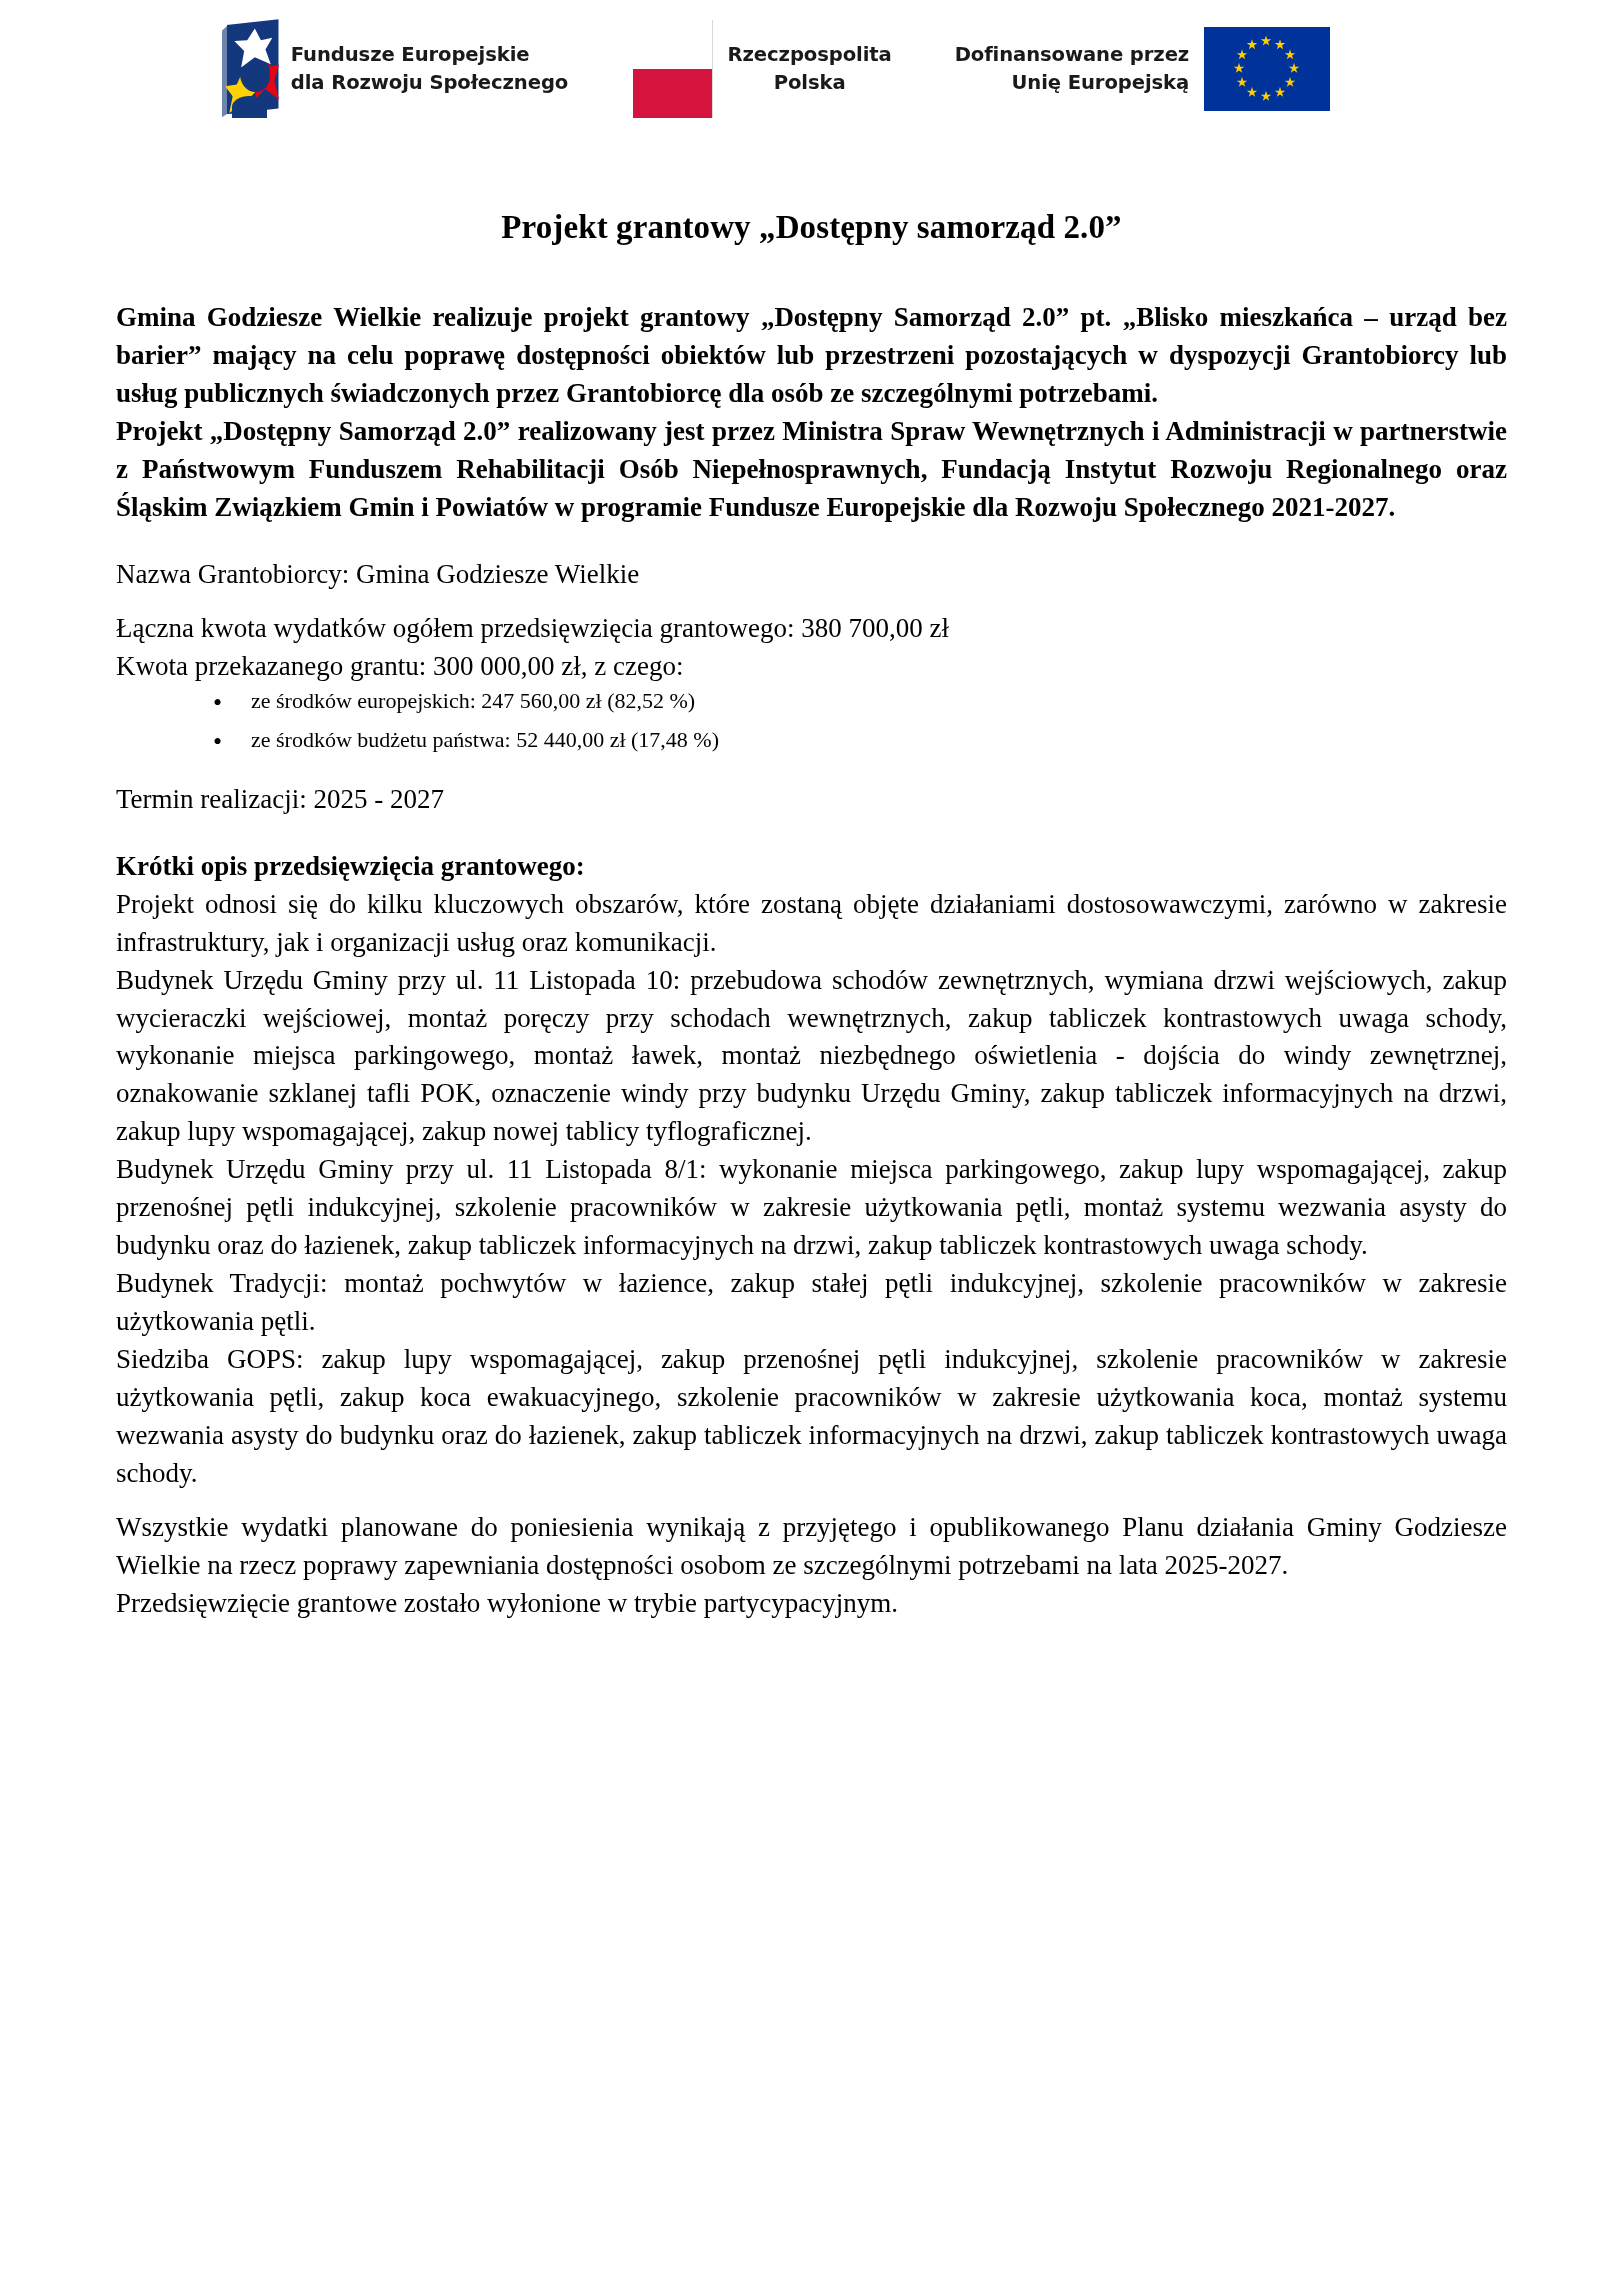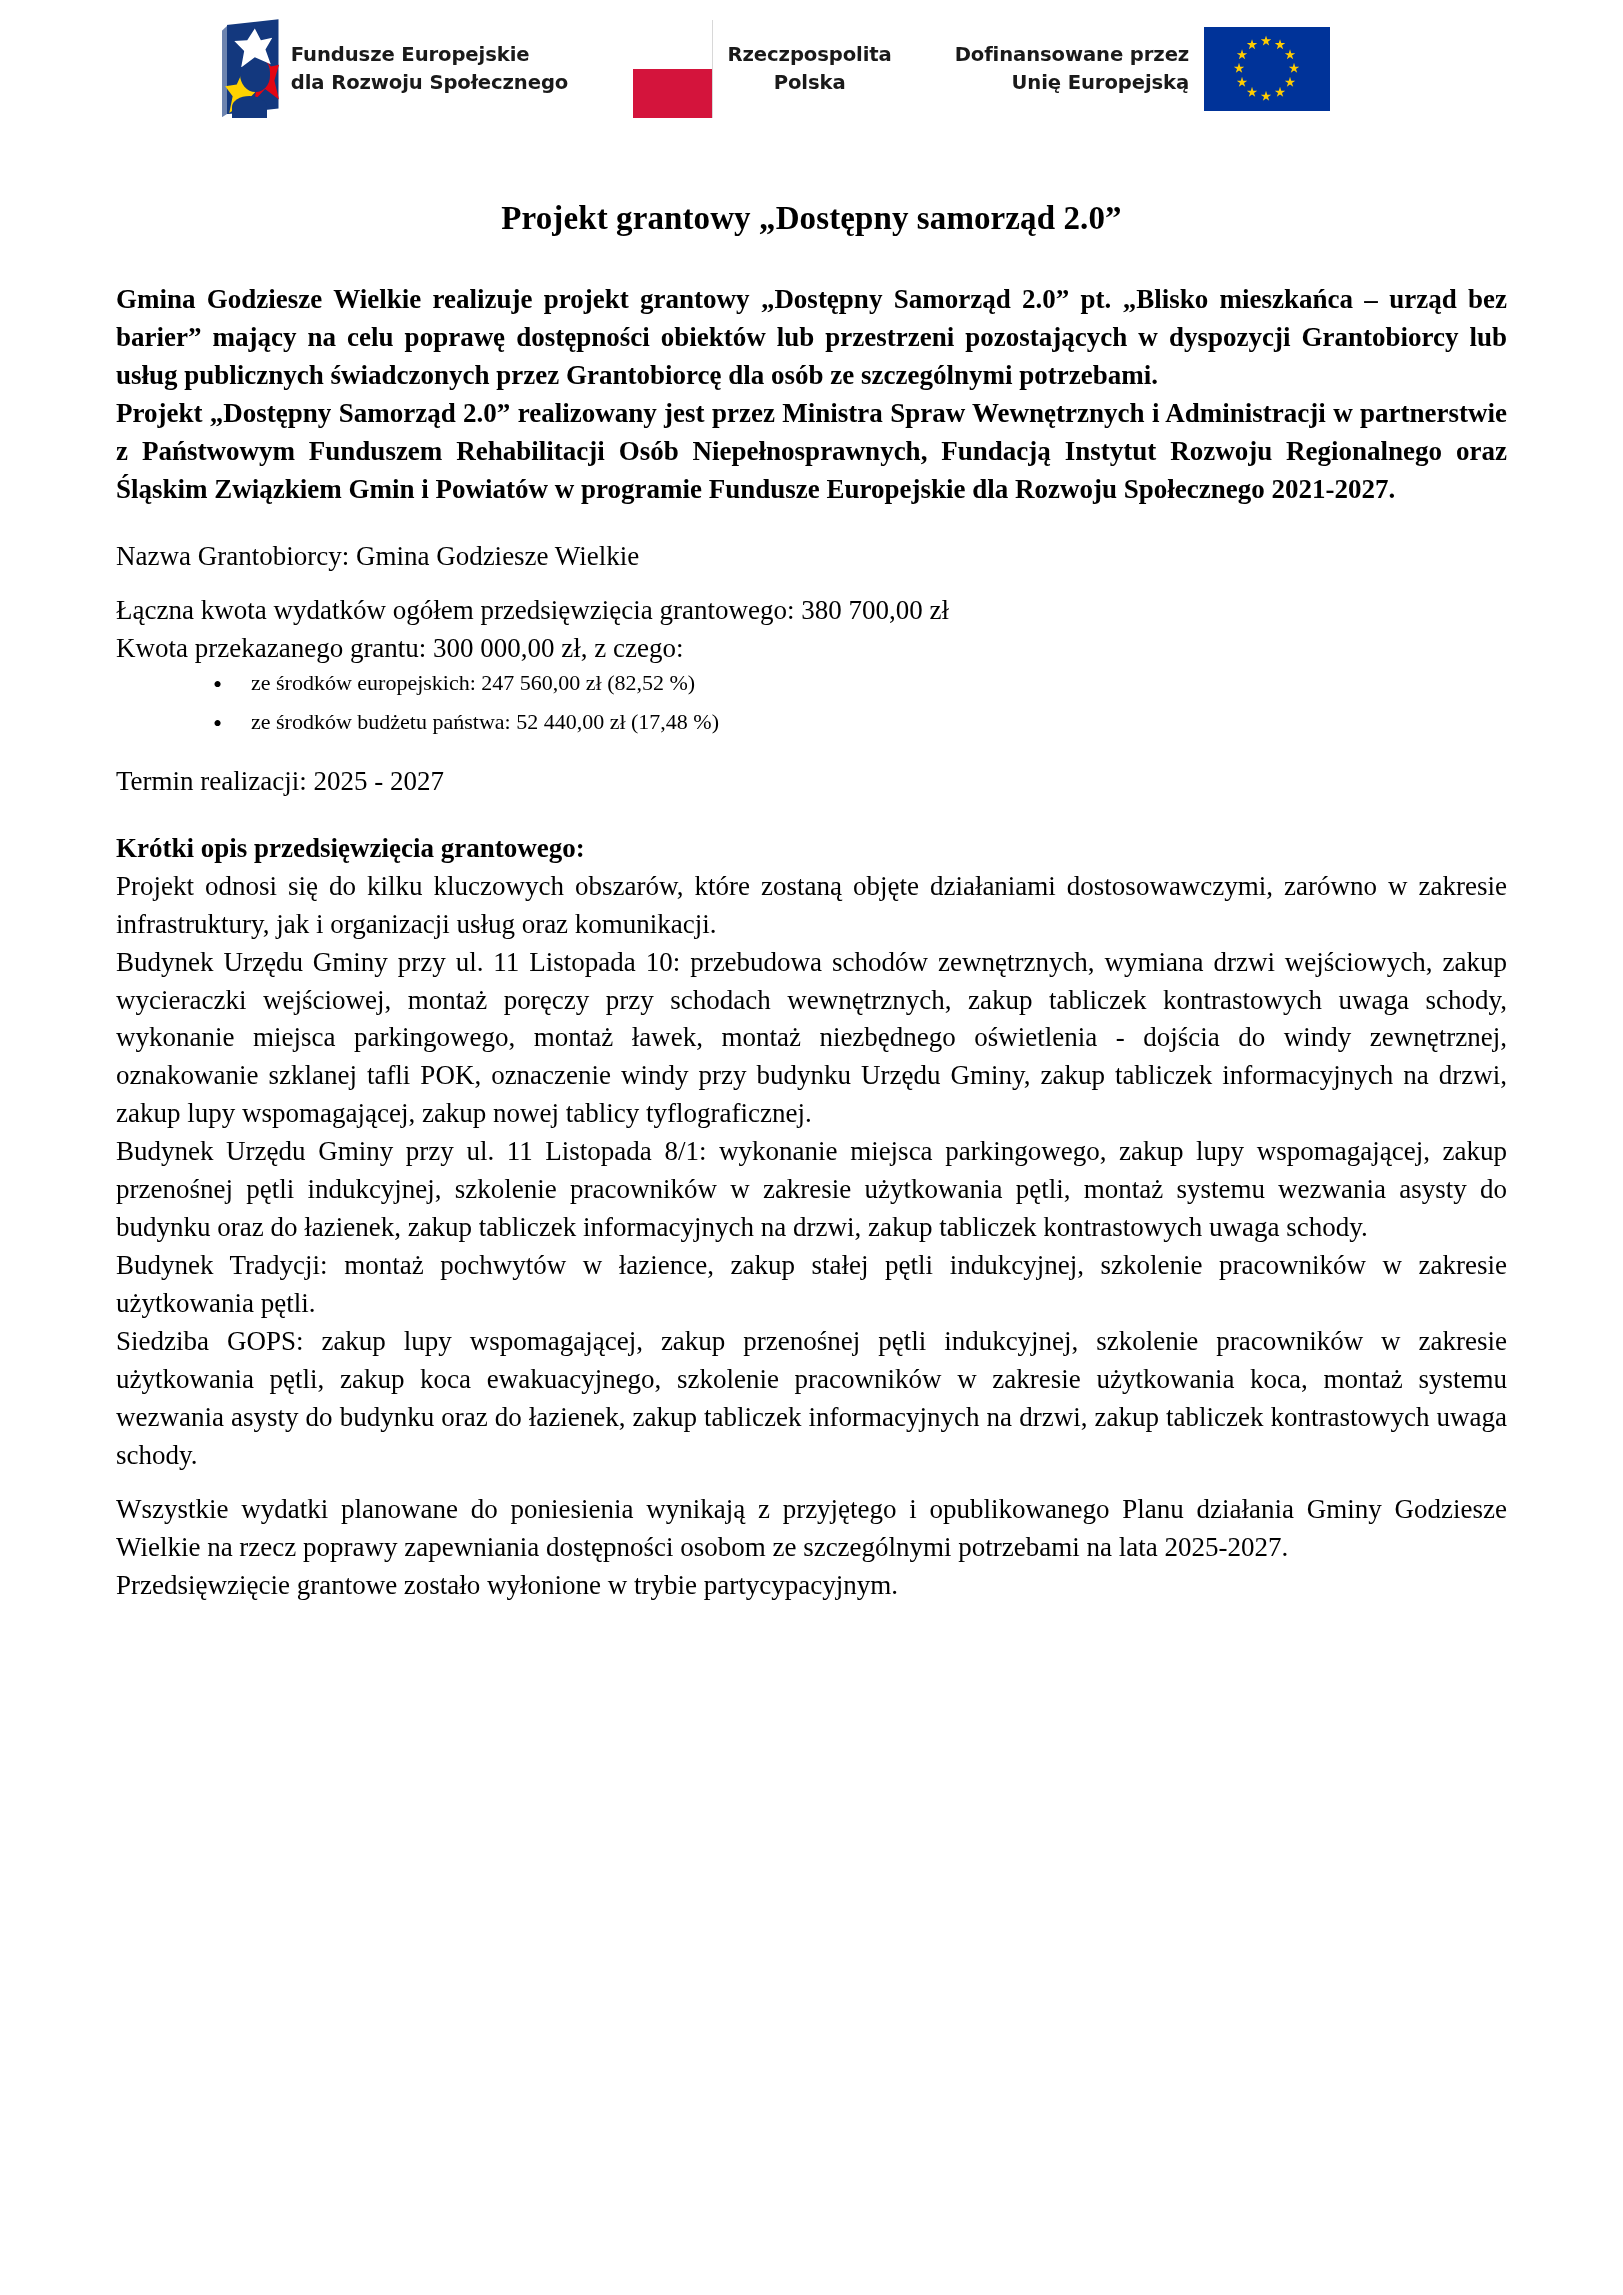--- a/index.html
+++ b/index.html
@@ -162,21 +162,21 @@
   .doc {
     position: absolute;
     left: 116px;
     top: 0;
     width: 1391px;
   }
   .title {
     text-align: center;
     font-size: 33px;
     font-weight: 700;
-    margin: 0;
+    margin: 9px;
     padding-top: 200px;
     letter-spacing: 0.1px;
   }
   p.body {
     font-size: 27px;
     line-height: 1.405;
     margin: 0;
     text-align: justify;
     text-justify: inter-word;
   }

